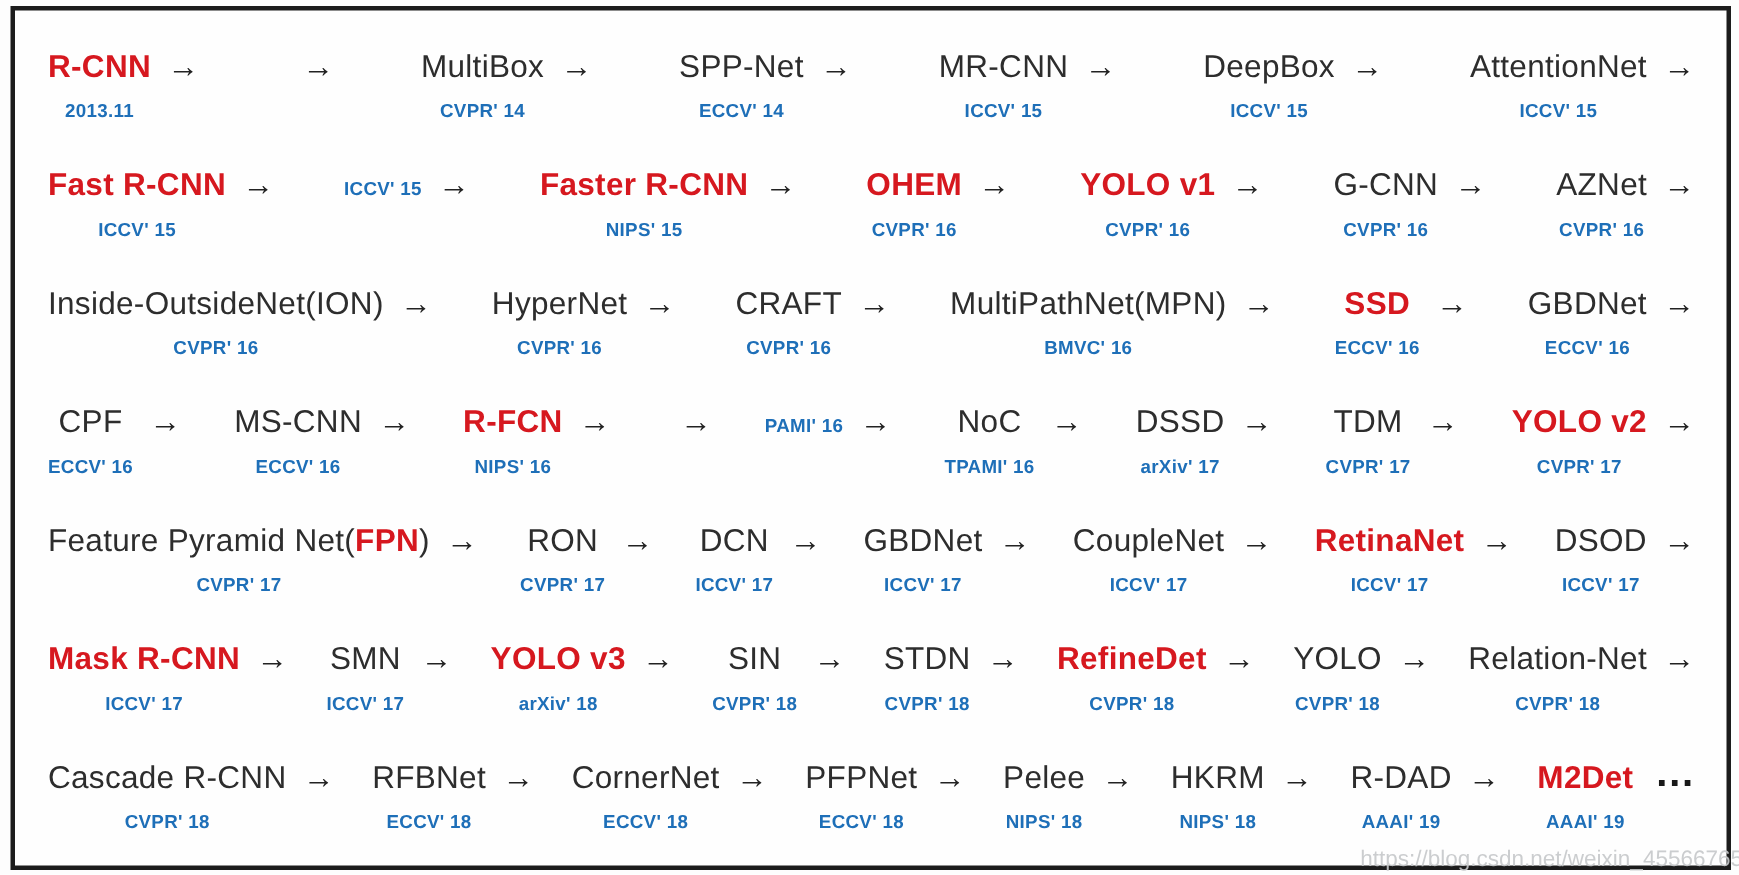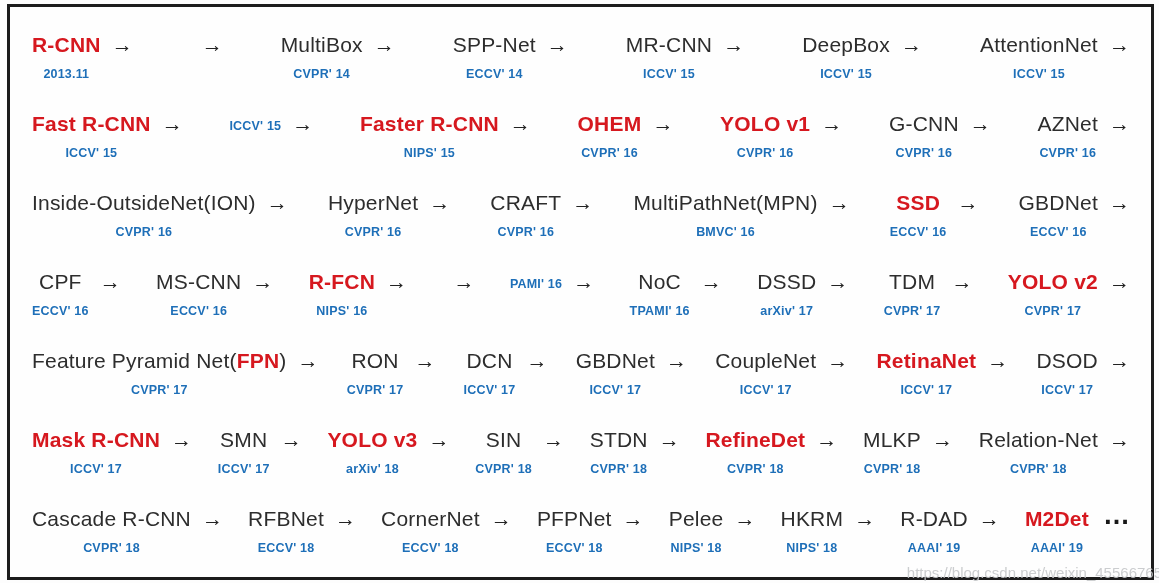--- a/index.html
+++ b/index.html
@@ -370,21 +370,21 @@
         </div>
         <div class="node">
           <div class="nv">
             <div class="model red">RefineDet</div>
             <div class="venue">CVPR' 18</div>
           </div>
           <div class="arrow">→</div>
         </div>
         <div class="node">
           <div class="nv">
-            <div class="model">MLKP</div>
+            <div class="model">YOLO</div>
             <div class="venue">CVPR' 18</div>
           </div>
           <div class="arrow">→</div>
         </div>
         <div class="node">
           <div class="nv">
             <div class="model">Relation-Net</div>
             <div class="venue">CVPR' 18</div>
           </div>
           <div class="arrow">→</div>

